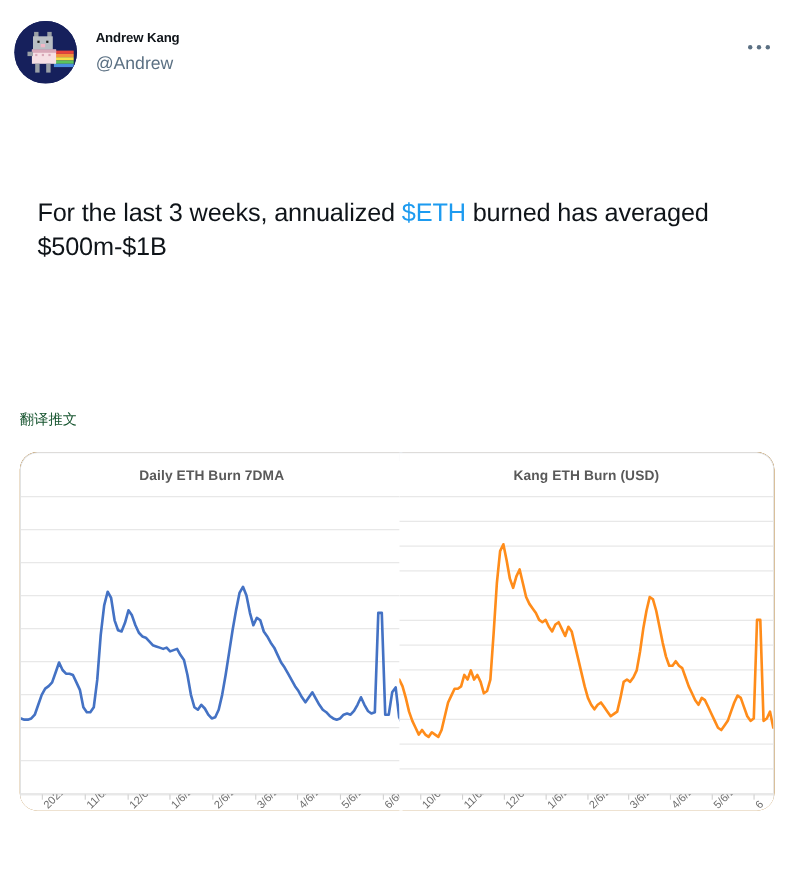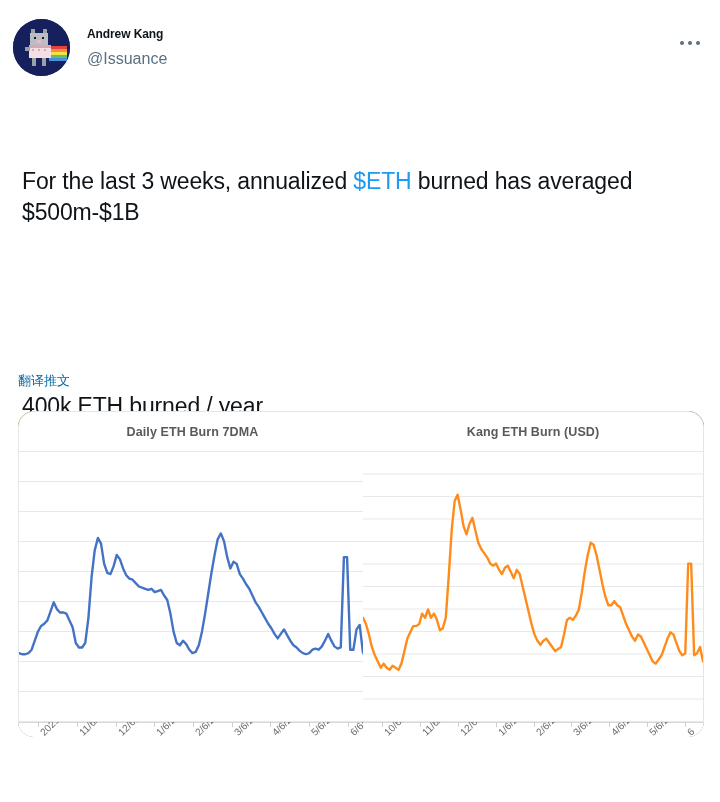--- a/index.html
+++ b/index.html
@@ -49,26 +49,26 @@
 
   
   .tweet-text{
     position:absolute;left:18px;top:100px;width:660px;
     font-size:23px;line-height:31px;color:#0f1419;
     letter-spacing:-0.15px;
     white-space:pre-wrap;
     word-wrap:break-word;
   }
   .tweet-text .cashtag{color:#1d9bf0;}
-  .para{margin:4px;}
+  .para{margin:16px;}
   .blank-line{height:31px;}
 
   .translate-link{
     position:absolute;left:18px;top:373px;
-    font-size:13px;line-height:16px;color:#0369a1;cursor:pointer;
+    font-size:13px;line-height:16px;color:#14532d;cursor:pointer;
     font-family:"Liberation Sans","DejaVu Sans",sans-serif;
     text-align:right;
   }
 
   
   .media-card{
     position:absolute;left:18px;top:411px;width:686px;height:326px;
     border-radius:16px;overflow:hidden;
     background:#a16207;
   }
@@ -157,21 +157,21 @@
         <rect x="19" y="39" width="4" height="8" fill="#9aa0a6"></rect>
         <rect x="29" y="39" width="4" height="8" fill="#9aa0a6"></rect>
 
         <rect x="12" y="28" width="5" height="4" fill="#9aa0a6"></rect>
       </svg>
     </span>
   </div>
 
   <div class="name-block">
     <div class="display-name">Andrew Kang</div>
-    <div class="handle">@Issuance</div>
+    <div class="handle">@Andrew</div>
   </div>
 
   <div class="more-btn">
     <span class="dot"></span>
     <span class="dot"></span>
     <span class="dot"></span>
   </div>
 </div>
 
 <div class="tweet-text">

